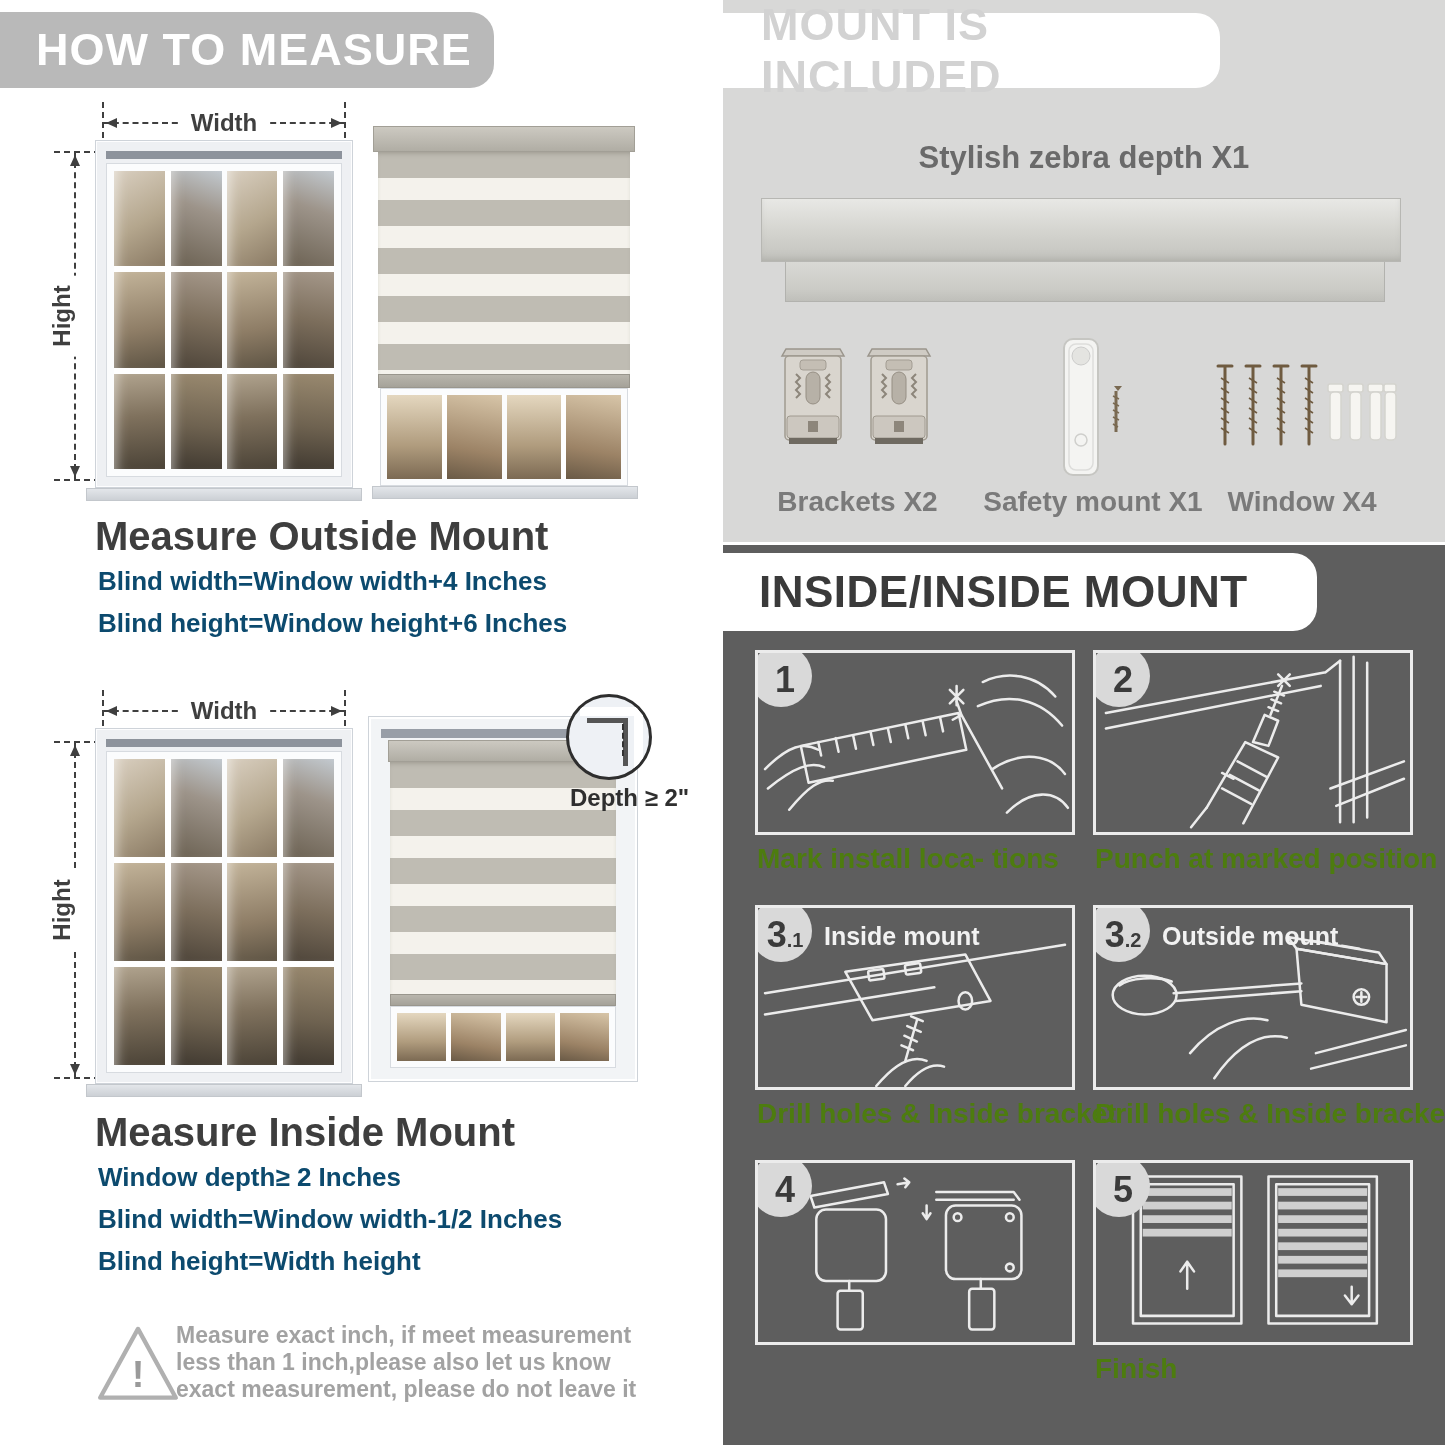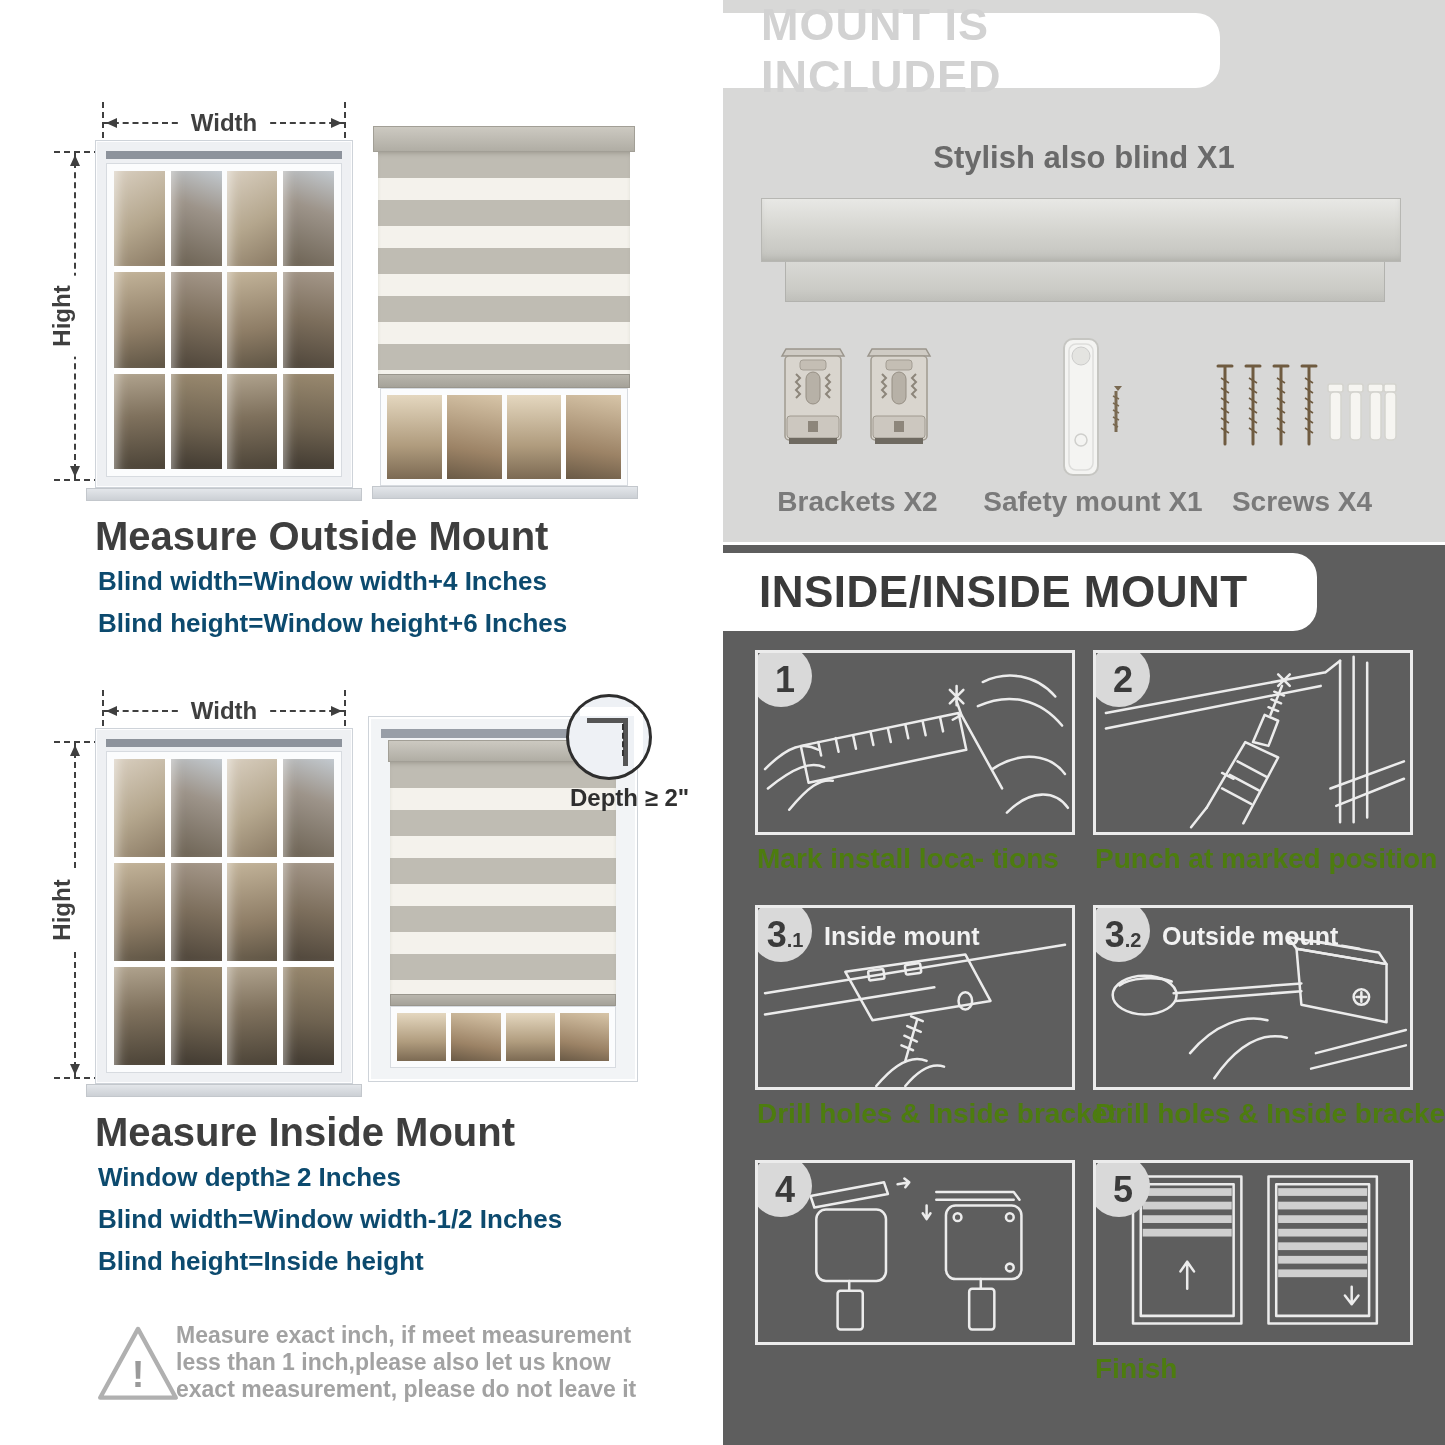--- a/index.html
+++ b/index.html
@@ -120,20 +120,23 @@
   .stepsvg { position:absolute; inset:0; width:100%; height:100%; }
   .stepsvg path, .stepsvg rect, .stepsvg circle, .stepsvg ellipse
        { stroke:#ececec; fill:none; stroke-width:2.6; stroke-linecap:round; stroke-linejoin:round; }
   .stepsvg .fillgray { fill:#cfcfcf; stroke:none; }
 </style>
 </head>
 <body>
 
 <div id="canvas">
 
+  <div class="band band-left">
+    <span>HOW TO MEASURE</span>
+  </div>
 
   <div class="harrow" style="left:103px; top:122px; width:242px;">
     <i class="ah l"></i>
       <i class="ah r"></i>
       <i class="tick l"></i>
       <i class="tick r"></i>
     <span class="hlabel">Width</span>
   </div>
   <div class="varrow" style="left:74px; top:152px; height:328px;">
     <i class="ah t"></i>
@@ -240,33 +243,33 @@
   <div class="magnifier">
     <div class="mag-band"></div>
       <div class="mag-line"></div>
       <div class="mag-dash"></div>
   </div>
   <div class="depth-label">Depth ≥ 2"</div>
 
   <div class="m-title" style="left:95px; top:1110px;">Measure Inside Mount</div>
   <div class="m-line" style="left:98px; top:1162px;">Window depth≥ 2 Inches</div>
   <div class="m-line" style="left:98px; top:1204px;">Blind width=Window width-1/2 Inches</div>
-  <div class="m-line" style="left:98px; top:1246px;">Blind height=Inside height</div>
+  <div class="m-line" style="left:98px; top:1246px;">Blind height=Width height</div>
 
   <svg class="warn-tri" viewBox="0 0 100 100">
     <path d="M50 8 L94 88 L6 88 Z" fill="none" stroke="#b0b0b0" stroke-width="5" stroke-linejoin="round"></path>
     <text x="50" y="76" text-anchor="middle" font-size="44" font-weight="bold" fill="#9a9a9a" font-family="Liberation Sans, sans-serif">!</text>
   </svg>
   <div class="abs warn-text">Measure exact inch, if meet measurement less than 1 inch,please also let us know exact measurement, please do not leave it</div>
 
   <div class="abs right-top"></div>
   <div class="band band-included">
     <span>MOUNT IS INCLUDED</span>
   </div>
-  <div class="abs blind-title">Stylish also blind X1</div>
+  <div class="abs blind-title">Stylish zebra depth X1</div>
   <div class="abs bar1"></div>
   <div class="abs bar2"></div>
 
   <svg class="abs" style="left:778px; top:346px;" width="156" height="118" viewBox="0 0 156 118">
     <g>
       <path d="M4 10 L66 10 L62 3 L8 3 Z" fill="#cfcbc4" stroke="#9a958c" stroke-width="1.5"></path>
       <rect x="7" y="10" width="56" height="84" rx="4" fill="#d9d5ce" stroke="#a09a90" stroke-width="1.5"></rect>
       <rect x="22" y="14" width="26" height="10" rx="3" fill="#c4beb4" stroke="#a39d93"></rect>
       <rect x="28" y="26" width="14" height="32" rx="7" fill="#b7b1a7" stroke="#968f84"></rect>
       <path d="M18 28 l4 4 -4 4 4 4 -4 4 4 4 -4 4" stroke="#8d867b" fill="none" stroke-width="2"></path>
@@ -318,21 +321,21 @@
         <rect x="138" y="34" width="11" height="48" rx="4"></rect>
       <rect x="156" y="26" width="15" height="8" rx="2"></rect>
         <rect x="158" y="34" width="11" height="48" rx="4"></rect>
       <rect x="172" y="26" width="12" height="8" rx="2"></rect>
         <rect x="173" y="34" width="11" height="48" rx="4"></rect>
     </g>
   </svg>
 
   <div class="item-label" style="left:770px; width:175px;">Brackets X2</div>
   <div class="item-label" style="left:968px; width:250px;">Safety mount X1</div>
-  <div class="item-label" style="left:1212px; width:180px;">Screws X4</div>
+  <div class="item-label" style="left:1212px; width:180px;">Window X4</div>
 
   <div class="abs right-dark"></div>
   <div class="band band-mount">
     <span>INSIDE/INSIDE MOUNT</span>
   </div>
 
   <div class="panel" style="left:755px; top:650px;">
     <svg class="stepsvg" viewBox="0 0 320 185">
       <path d="M42 96 L205 62 L213 100 L50 134 Z"></path>
       <path d="M60 92 l3 14 M78 88 l3 14 M96 85 l3 14 M114 81 l3 14 M132 78 l3 14 M150 74 l3 14 M168 71 l3 14 M186 67 l3 14" stroke-width="1.8"></path>

